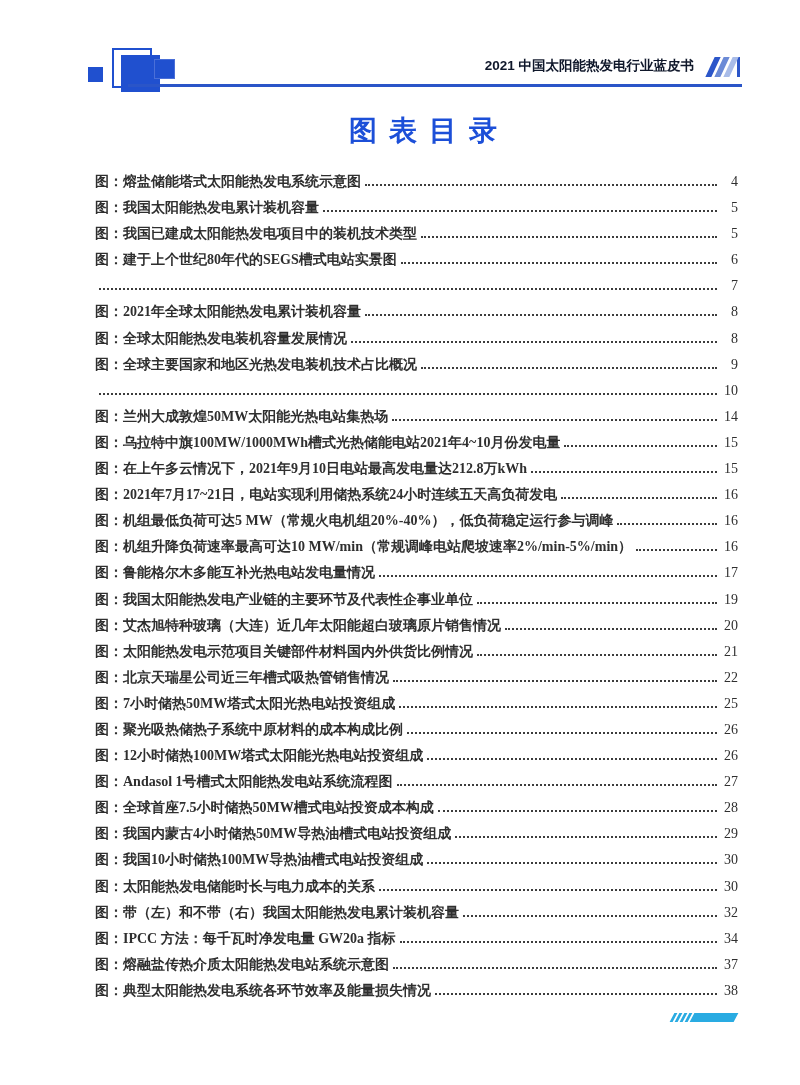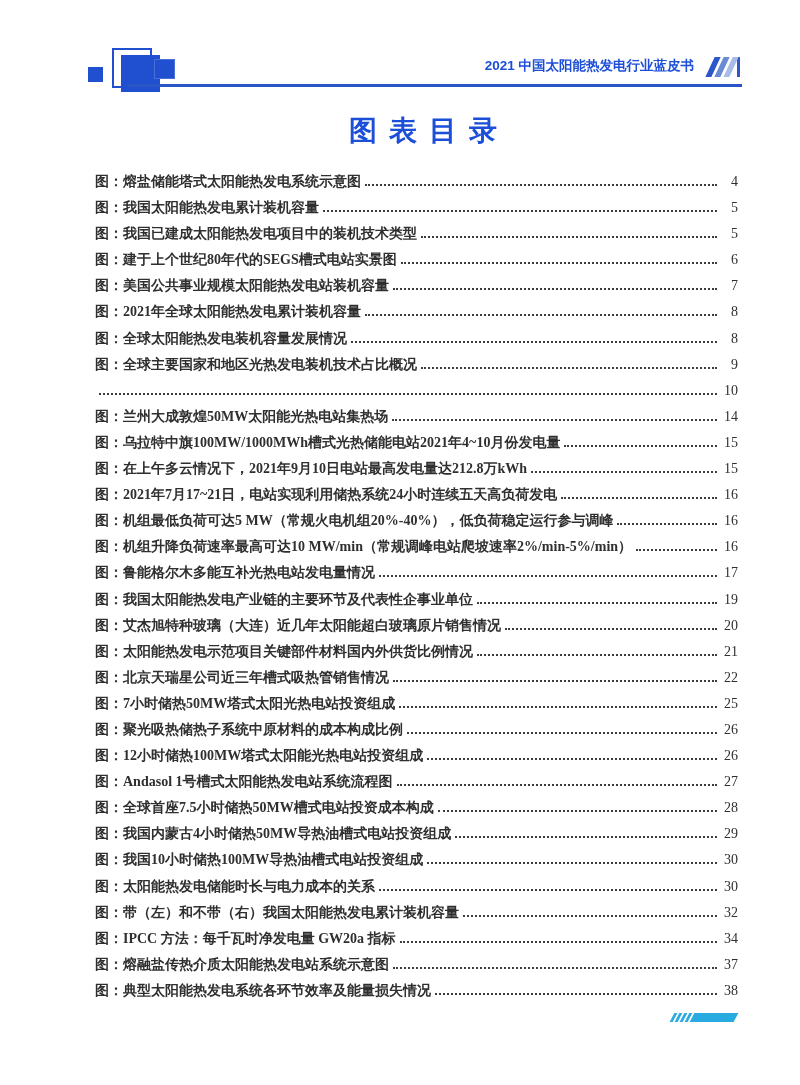--- a/index.html
+++ b/index.html
@@ -17,21 +17,21 @@
   .hdr{position:absolute;left:0;top:0;width:100%;height:100px;}
   .logo{position:absolute;left:86px;top:46px;width:100px;height:50px;}
   .logo .sq{position:absolute;}
   .sq-outline{left:26px;top:2px;width:36px;height:36px;border:2px solid #2050cf;background:#fff;}
   .sq-main{left:35px;top:9px;width:39px;height:37px;background:#2050cf;}
   .sq-small-left{left:2px;top:21px;width:15px;height:15px;background:#2050cf;}
   .sq-small-right{left:68px;top:13px;width:19px;height:18px;background:#2050cf;border:1px solid #4a6fd8;}
   .hdr-title{
     position:absolute;right:106px;top:57px;
     font-family:"Liberation Sans","DejaVu Sans",sans-serif;
-    font-size:13.5px;font-weight:600;color:#1d4ed8;white-space:nowrap;
+    font-size:13.5px;font-weight:600;color:#0f172a;white-space:nowrap;
   }
   .hdr-mark{position:absolute;right:60px;top:57px;height:20px;display:flex;align-items:stretch;}
   .hdr-mark .sl{width:6px;margin-right:3px;transform:skewX(-25deg);}
   .sl1{background:#2c56c9;}
   .sl2{background:#6b8ad6;}
   .sl3{background:#a9bce8;}
   .hdr-mark .vbar{width:3px;background:#2c56c9;}
   .hdr-rule{position:absolute;left:128px;right:58px;top:84px;height:2.5px;background:#2a55c8;}
 
   
@@ -106,21 +106,20 @@
     <span class="toc-label">图：我国已建成太阳能热发电项目中的装机技术类型</span>
     <span class="toc-dots"></span>
     <span class="toc-page">5</span>
   </div>
       <div class="toc-row">
     <span class="toc-label">图：建于上个世纪80年代的SEGS槽式电站实景图</span>
     <span class="toc-dots"></span>
     <span class="toc-page">6</span>
   </div>
       <div class="toc-row">
-    <span class="toc-label">图：美国公共事业规模太阳能热发电站装机容量</span>
     <span class="toc-dots"></span>
     <span class="toc-page">7</span>
   </div>
       <div class="toc-row">
     <span class="toc-label">图：2021年全球太阳能热发电累计装机容量</span>
     <span class="toc-dots"></span>
     <span class="toc-page">8</span>
   </div>
       <div class="toc-row">
     <span class="toc-label">图：全球太阳能热发电装机容量发展情况</span>

